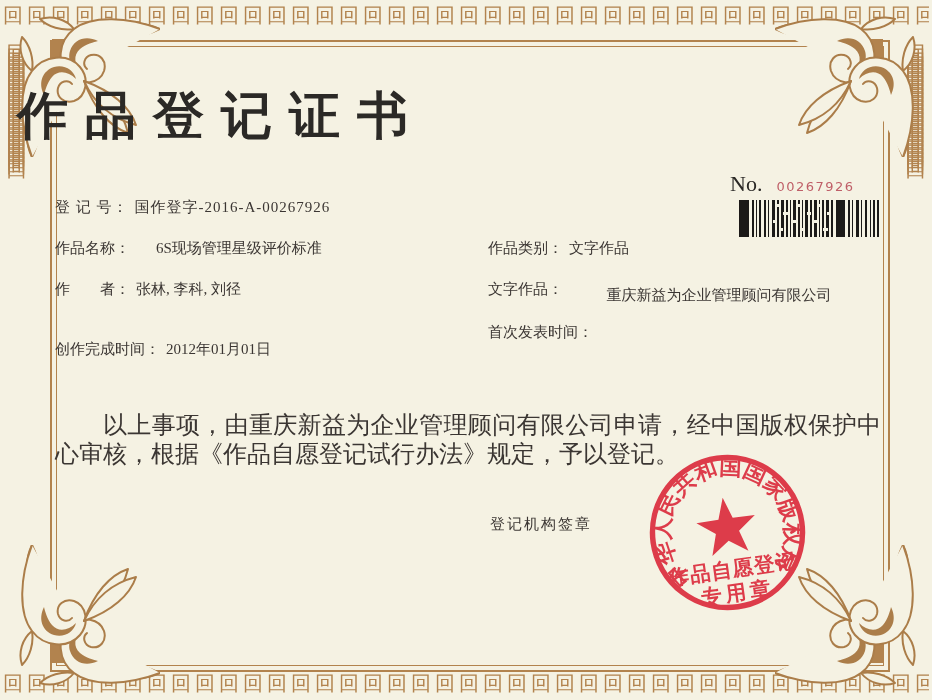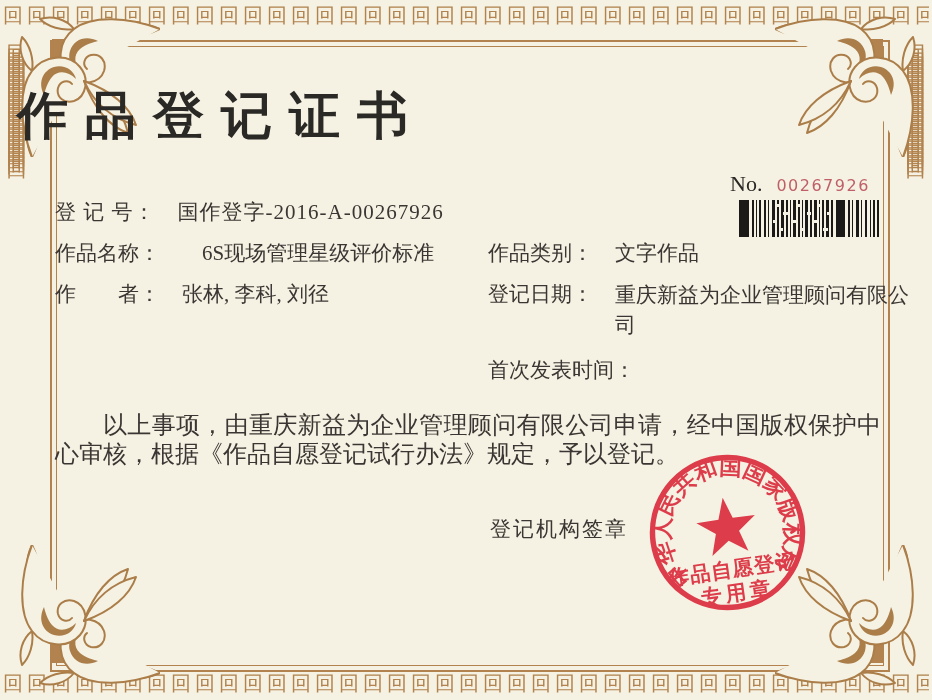--- a/index.html
+++ b/index.html
@@ -19,36 +19,36 @@
   .corner{position:absolute;width:150px;height:150px;}
   .corner svg{width:150px;height:150px;display:block;}
   .corner-tl{left:10px;top:7px;}
   .corner-tr{right:7px;top:7px;transform:scaleX(-1);}
   .corner-bl{left:10px;bottom:5px;transform:scaleY(-1);}
   .corner-br{right:7px;bottom:5px;transform:scale(-1,-1);}
 
   
   .title{position:absolute;top:82px;left:0;right:0;text-align:left;font-size:51px;font-weight:bold;letter-spacing:17px;text-indent:17px;color:#2b2926;}
   .no-line{position:absolute;left:730px;top:171px;font-size:22px;color:#2b2926;white-space:nowrap;}
-  .no-number{font-family:"DejaVu Sans","Liberation Sans",sans-serif;font-size:16px;color:#bf5f68;letter-spacing:1.5px;margin-left:14px;}
+  .no-number{font-family:"DejaVu Sans","Liberation Sans",sans-serif;font-size:13px;color:#bf5f68;letter-spacing:1.5px;margin-left:14px;}
   .barcode{position:absolute;left:739px;top:200px;width:142px;height:37px;}
 
-  .field{position:absolute;font-size:21px;color:#3b3633;white-space:nowrap;display:flex;}
+  .field{position:absolute;font-size:15px;color:#3b3633;white-space:nowrap;display:flex;text-align:center;}
   .field .lbl{flex:none;}
-  .field .val{margin-left:22px;}
+  .field .val{margin-left:6px;}
   .f-regno{left:55px;top:198px;letter-spacing:1px;}
   .f-workname{left:55px;top:239px;gap:20px;}
   .f-author{left:55px;top:280px;}
   .f-created{left:55px;top:340px;}
   .f-regdate{left:55px;top:513px;}
   .f-worktype{left:488px;top:239px;}
   .f-owner{left:488px;top:280px;}
   .f-owner{white-space:normal;}
   .f-owner .val{width:300px;line-height:30px;}
-  .f-published{left:488px;top:356px;}
+  .f-published{left:488px;top:323px;}
   .f-orgsign{left:490px;top:515px;letter-spacing:2px;}
 
   .statement{position:absolute;left:55px;top:411px;width:826px;font-size:24px;line-height:29px;color:#3b3633;text-indent:2em;text-align:justify;}
 
   
   .seal{position:absolute;left:630px;top:435px;width:195px;height:195px;transform:rotate(-8deg);opacity:.93;}
   .seal svg{width:195px;height:195px;display:block;}
   .seal text{font-family:"Liberation Sans","DejaVu Sans",sans-serif;font-weight:bold;}
 </style>
 </head>
@@ -196,22 +196,26 @@
   </div>
   <div class="field f-author">
     <span class="lbl">作　　者：</span>
     <span class="val">张林, 李科, 刘径</span>
   </div>
   <div class="field f-worktype">
     <span class="lbl">作品类别：</span>
     <span class="val">文字作品</span>
   </div>
   <div class="field f-owner">
-    <span class="lbl">登记日期：</span>
+    <span class="lbl">文字作品：</span>
     <span class="val">重庆新益为企业管理顾问有限公司</span>
+  </div>
+  <div class="field f-created">
+    <span class="lbl">创作完成时间：</span>
+    <span class="val">2012年01月01日</span>
   </div>
   <div class="field f-published">
     <span class="lbl">首次发表时间：</span>
   </div>
 
   <div class="statement">以上事项，由重庆新益为企业管理顾问有限公司申请，经中国版权保护中心审核，根据《作品自愿登记试行办法》规定，予以登记。</div>
 
   <div class="field f-orgsign">
     <span class="lbl">登记机构签章</span>
   </div>

